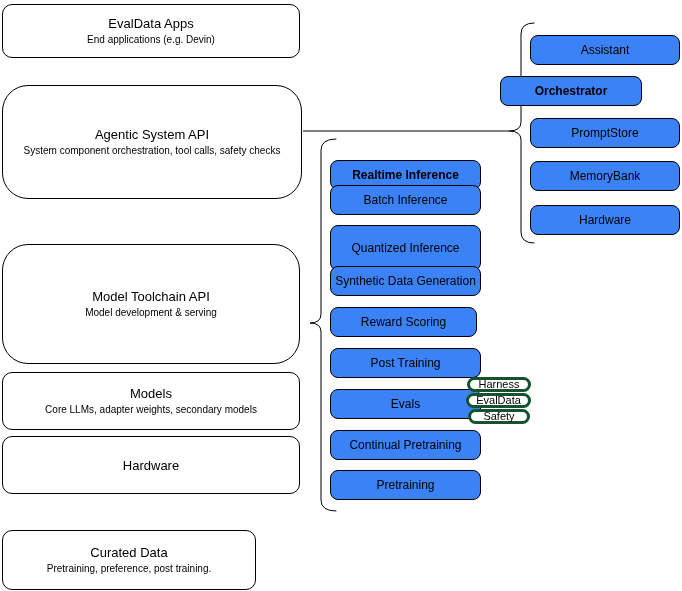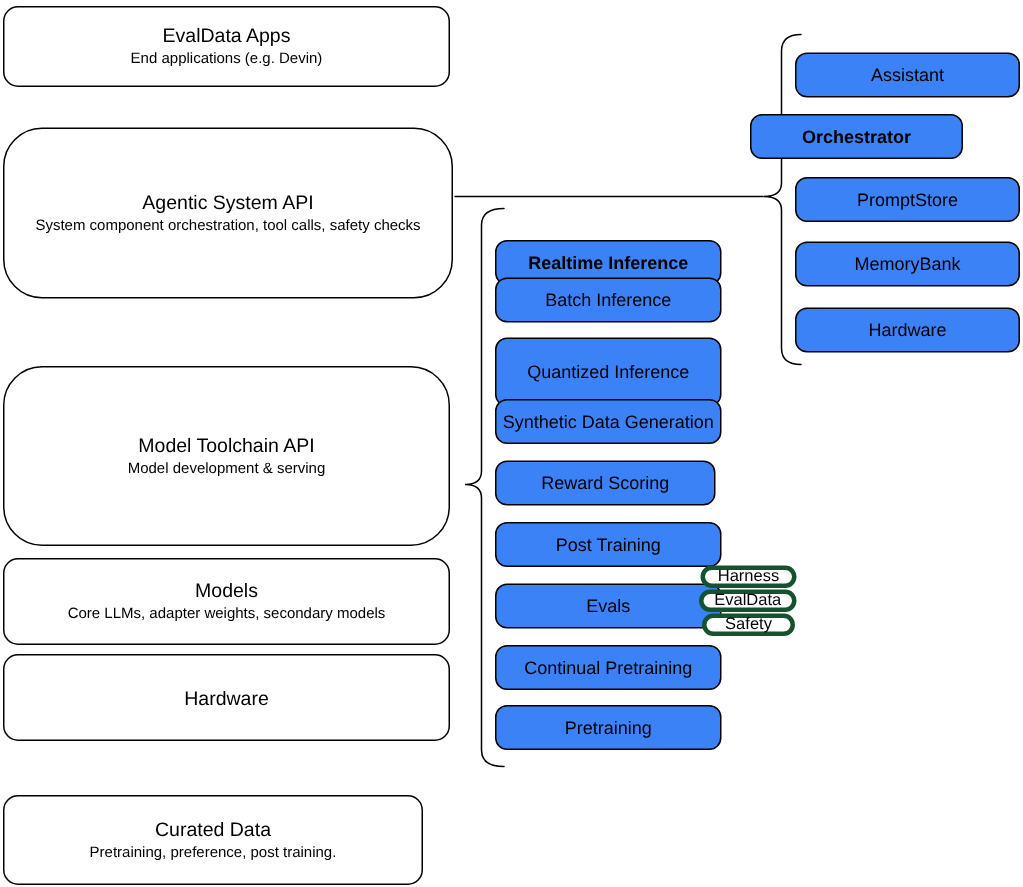--- a/index.html
+++ b/index.html
@@ -59,21 +59,21 @@
 
   <div class="node r10" style="left:2px; top:372px; width:298px; height:58px;">
     <div class="title">Models</div>
     <div class="subtitle">Core LLMs, adapter weights, secondary models</div>
   </div>
 
   <div class="node r10" style="left:2px; top:436px; width:298px; height:58px;">
     <div class="title">Hardware</div>
   </div>
 
-  <div class="node r10" style="left:2px; top:530px; width:280px; height:60px;">
+  <div class="node r10" style="left:2px; top:530px; width:254px; height:60px;">
     <div class="title">Curated Data</div>
     <div class="subtitle">Pretraining, preference, post training.</div>
   </div>
 
   <div class="item" style="left:330px; top:160px; width:151px; height:30px;font-weight:bold;">Realtime Inference</div>
   <div class="item" style="left:330px; top:185px; width:151px; height:30px;">Batch Inference</div>
   <div class="item" style="left:330px; top:225px; width:151px; height:46px;">Quantized Inference</div>
   <div class="item" style="left:330px; top:266px; width:151px; height:30px;">Synthetic Data Generation</div>
   <div class="item" style="left:330px; top:307px; width:147px; height:30px;">Reward Scoring</div>
   <div class="item" style="left:330px; top:348px; width:151px; height:30px;">Post Training</div>

